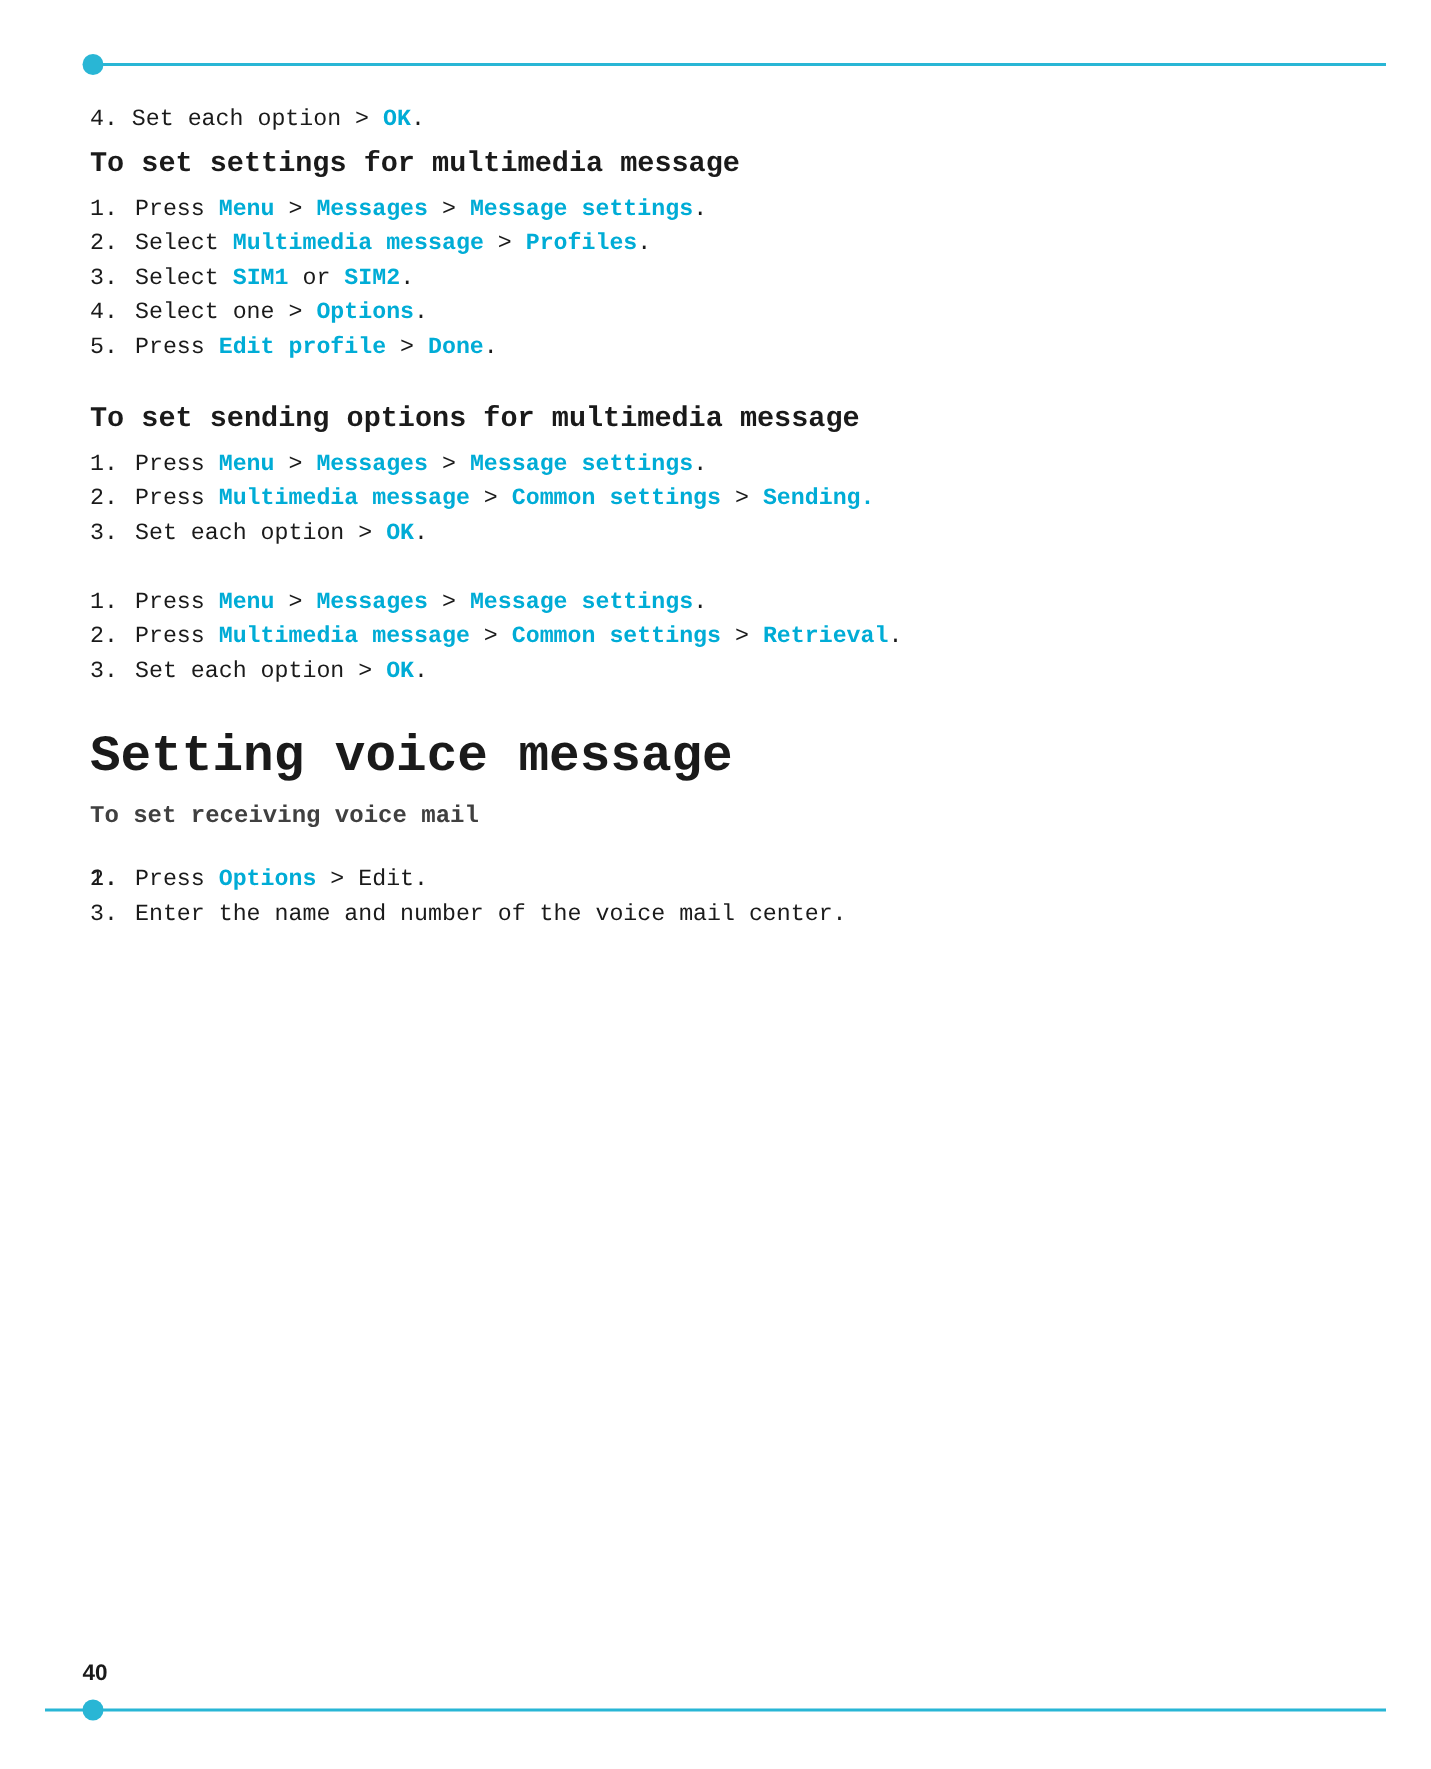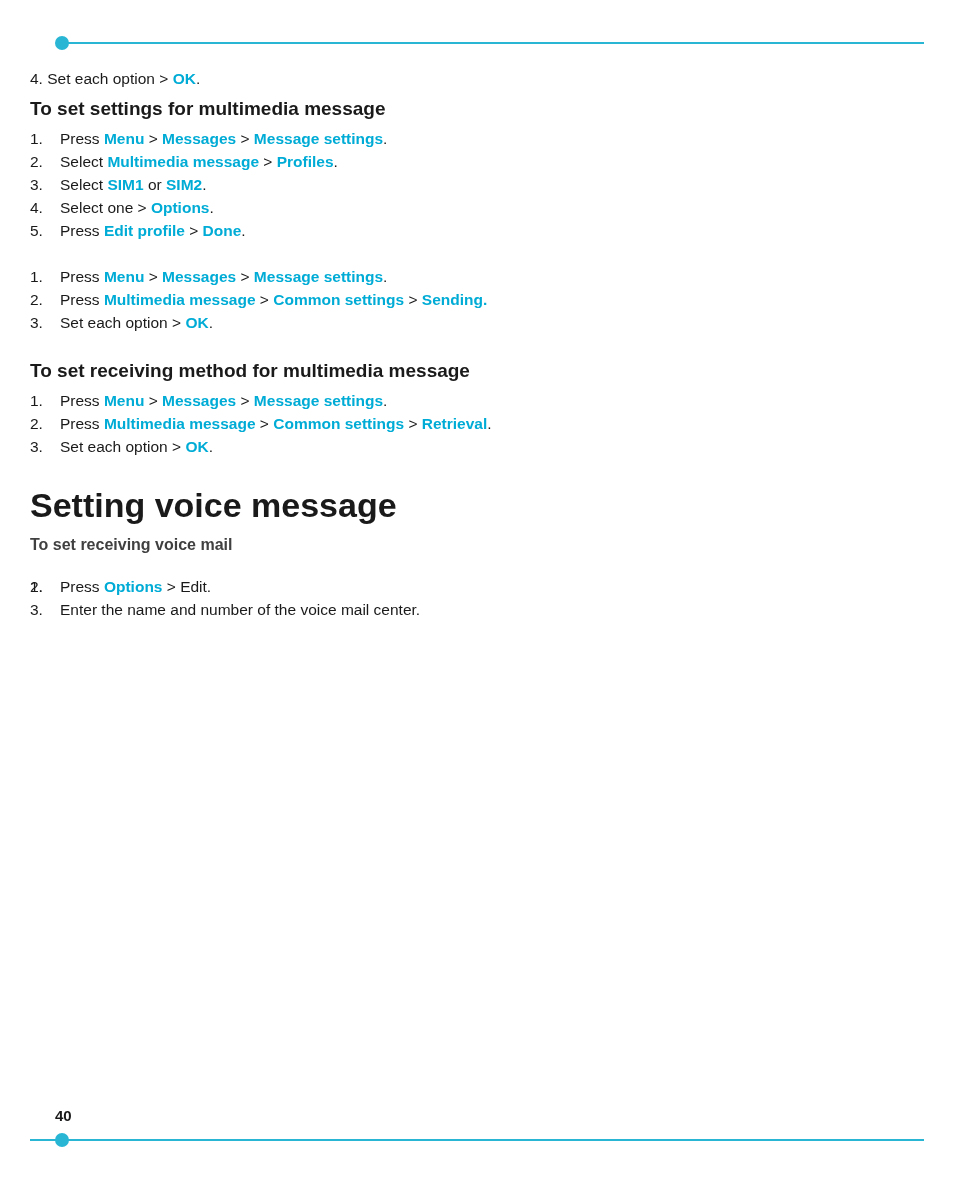--- a/index.html
+++ b/index.html
@@ -31,21 +31,22 @@
       position: absolute;
       top: 36px;
       left: 55px;
       width: 14px;
       height: 14px;
       background: #29b6d5;
       border-radius: 50%;
     }
 
     .content {
-      padding: 70px 60px 60px 30px;
+      padding: 70px 60px 60px 60px;
+      font-family: Liberation Mono, monospace;
     }
 
     .step-intro {
       font-size: 15.5px;
       color: #1a1a1a;
       margin-bottom: 4px;
     }
 
     .note-line {
       font-size: 14px;
@@ -155,36 +156,36 @@
     <li>
       <span class="num">4.</span>
       Select one &gt; <span class="cyan">Options</span>.
     </li>
     <li>
       <span class="num">5.</span>
       Press <span class="cyan">Edit profile</span> &gt; <span class="cyan">Done</span>.
     </li>
   </ol>
 
+  <h2 class="section-heading">To set sending options for multimedia message</h2>
   <ol class="steps-list">
     <li>
       <span class="num">1.</span>
       Press <span class="cyan">Menu</span> &gt; <span class="cyan">Messages</span> &gt; <span class="cyan">Message settings</span>.
     </li>
     <li>
       <span class="num">2.</span>
       Press <span class="cyan">Multimedia message</span> &gt; <span class="cyan">Common settings</span> &gt; <span class="cyan">Sending.</span>
     </li>
     <li>
       <span class="num">3.</span>
       Set each option &gt; <span class="cyan">OK</span>.
     </li>
   </ol>
 
-  <h2 class="section-heading">To set receiving method for multimedia message</h2>
   <ol class="steps-list">
     <li>
       <span class="num">1.</span>
       Press <span class="cyan">Menu</span> &gt; <span class="cyan">Messages</span> &gt; <span class="cyan">Message settings</span>.
     </li>
     <li>
       <span class="num">2.</span>
       Press <span class="cyan">Multimedia message</span> &gt; <span class="cyan">Common settings</span> &gt; <span class="cyan">Retrieval</span>.
     </li>
     <li>

